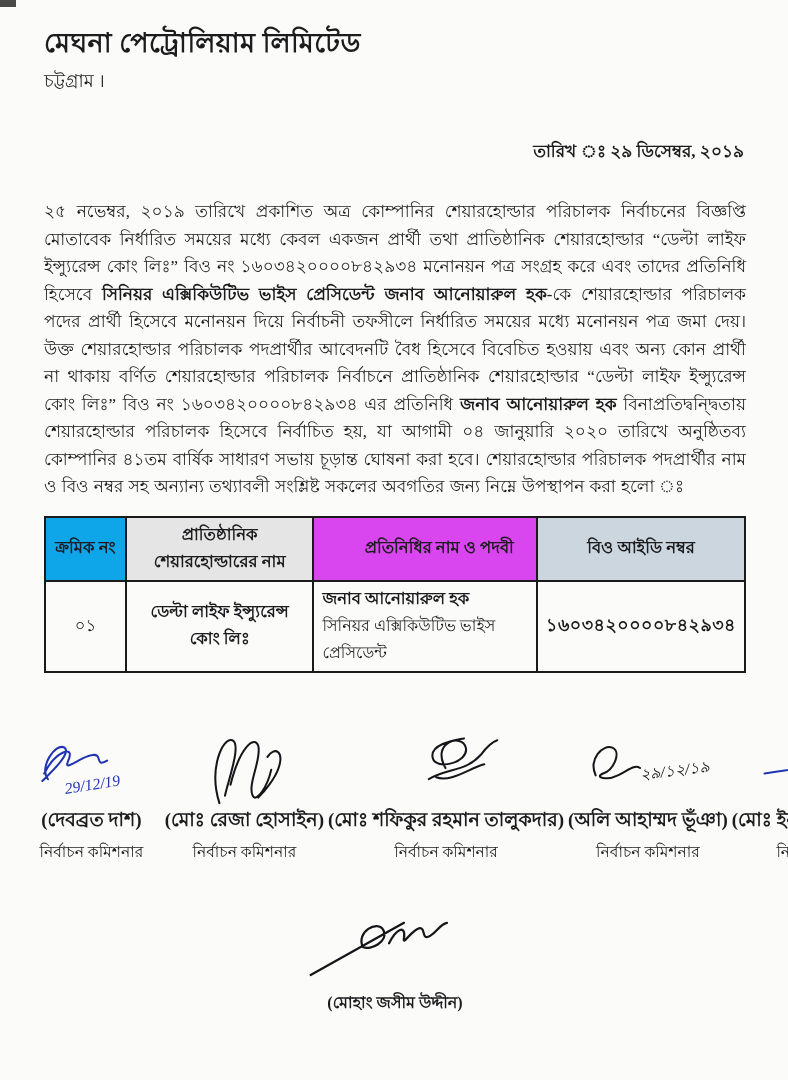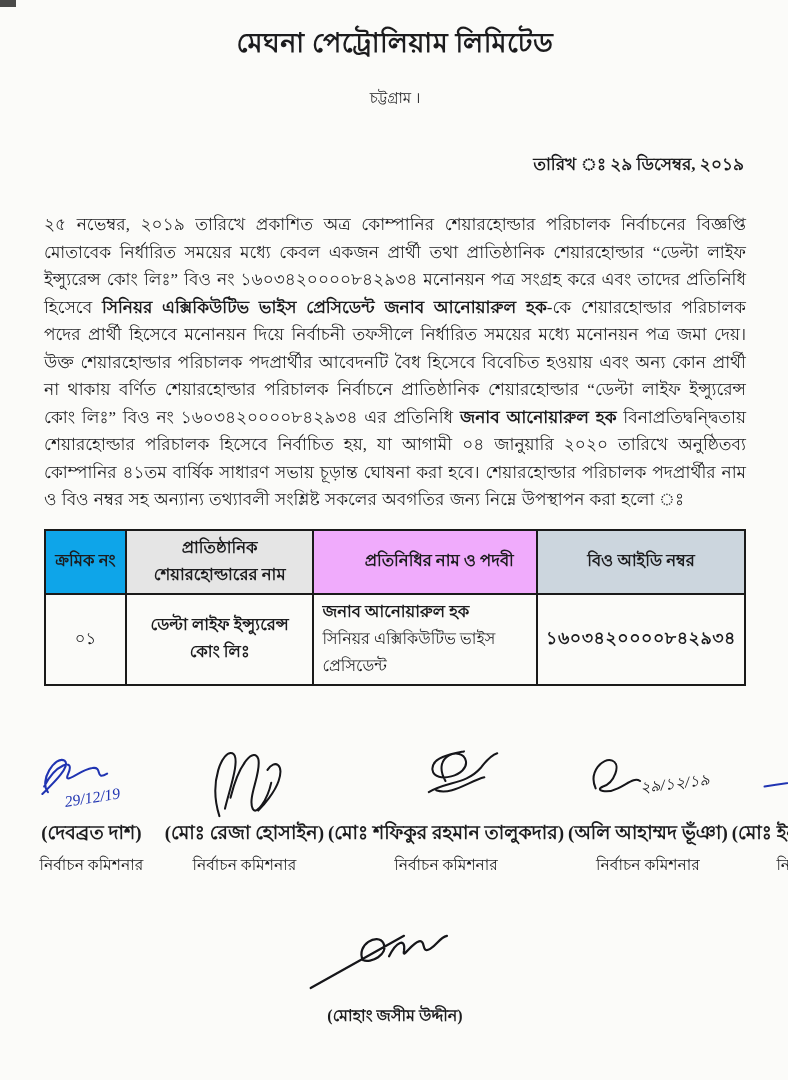--- a/index.html
+++ b/index.html
@@ -12,23 +12,23 @@
     position:relative;
     overflow:hidden;
   }
   .scan-artifact-tl {
     position:absolute; top:0; left:0; width:16px; height:7px;
     background:#2a2a2a; opacity:.85;
   }
   .page { padding:16px 42px 0 44px; }
 
   
-  .header { text-align:center; margin-top:6px; }
+  .header { text-align:left; margin-top:6px; }
   .company { font-size:27px; font-weight:bold; letter-spacing:.5px; }
-  .location { font-size:15px; margin-top:19px; }
+  .location { font-size:18px; margin-top:0; }
   .date-line { text-align:right; font-size:17px; font-weight:bold; margin-top:40px; padding-right:2px; }
 
   
   .doc-title-wrap { text-align:center; margin-top:58px; }
   .doc-title {
     display:inline-block; font-size:21px; font-weight:bold;
     border-bottom:2px solid #1c1c1e; padding-bottom:2px;
   }
 
   
@@ -95,21 +95,21 @@
     <colgroup>
       <col class="col-serial">
         <col class="col-shareholder">
         <col class="col-rep">
         <col class="col-boid">
     </colgroup>
     <thead>
       <tr>
         <th style="background: #0ea5e9;">ক্রমিক নং</th>
         <th style="background: #e5e5e5;">প্রাতিষ্ঠানিক শেয়ারহোল্ডারের নাম</th>
-        <th style="background: #f0abfc; padding-left: 36px;">প্রতিনিধির নাম ও পদবী</th>
+        <th style="background: #d946ef; padding-left: 36px;">প্রতিনিধির নাম ও পদবী</th>
         <th style="background: rgb(204, 214, 222);">বিও আইডি নম্বর</th>
       </tr>
     </thead>
     <tbody>
       <tr>
         <td class="c">০১</td>
         <td class="c b">ডেল্টা লাইফ ইন্স্যুরেন্স কোং লিঃ</td>
         <td>
           <span class="rep-name">জনাব আনোয়ারুল হক</span>
           <span class="rep-title">সিনিয়র এক্সিকিউটিভ ভাইস প্রেসিডেন্ট</span>

